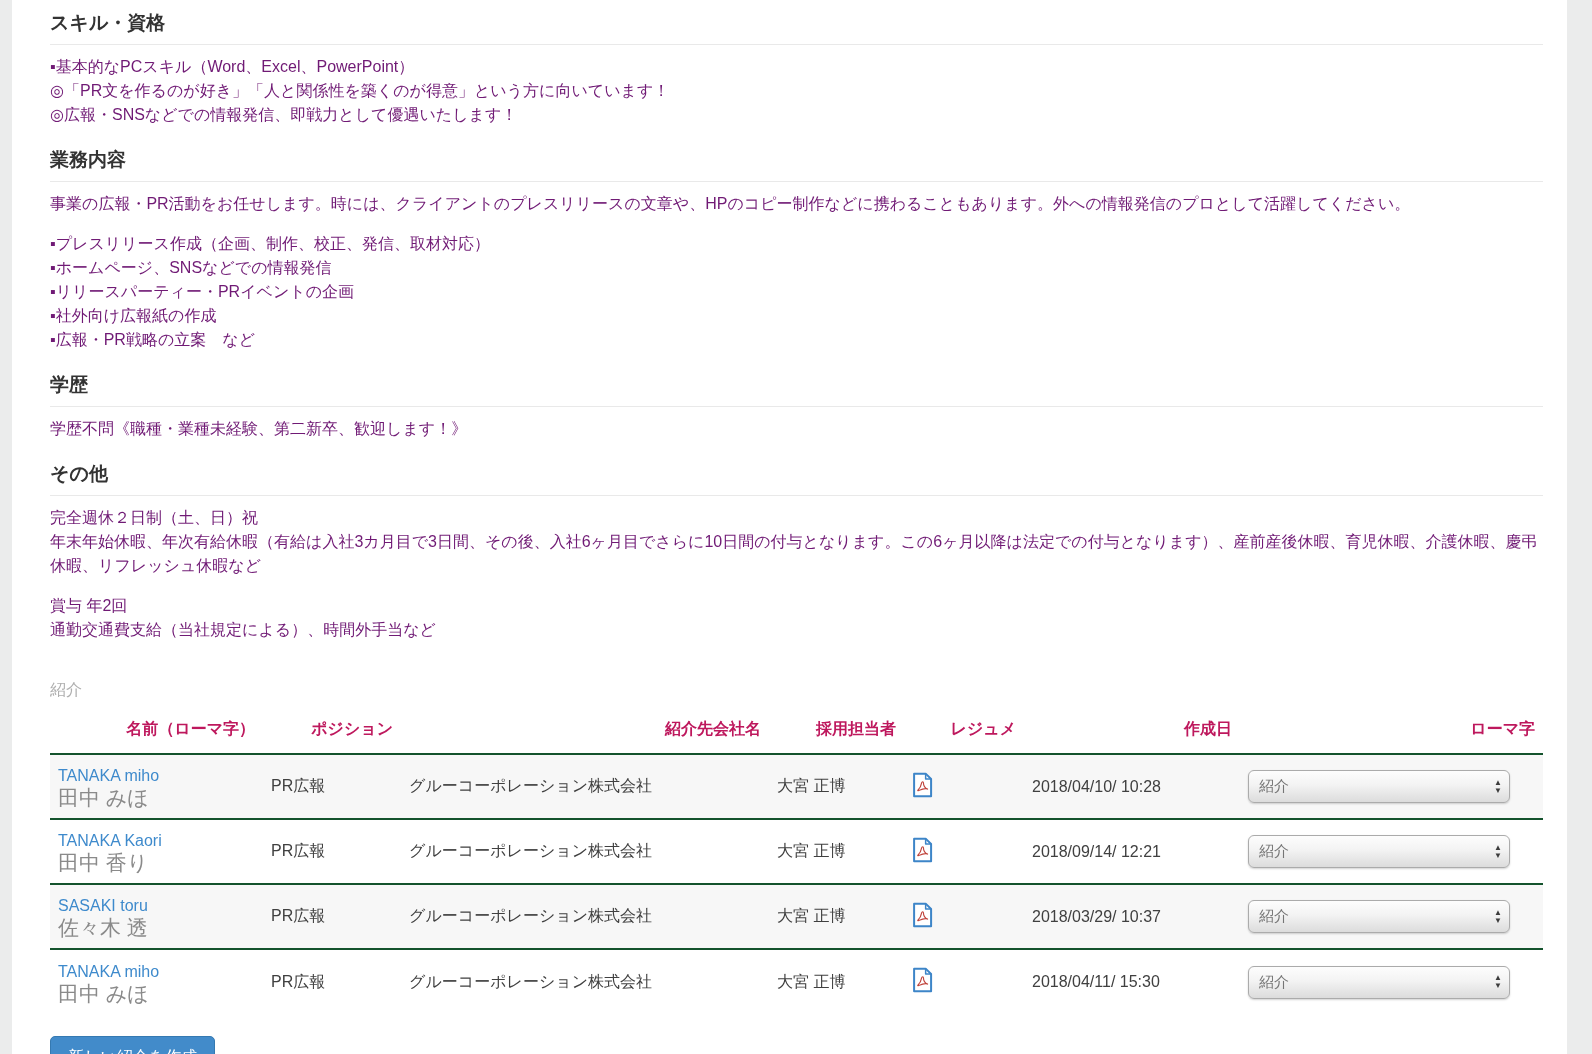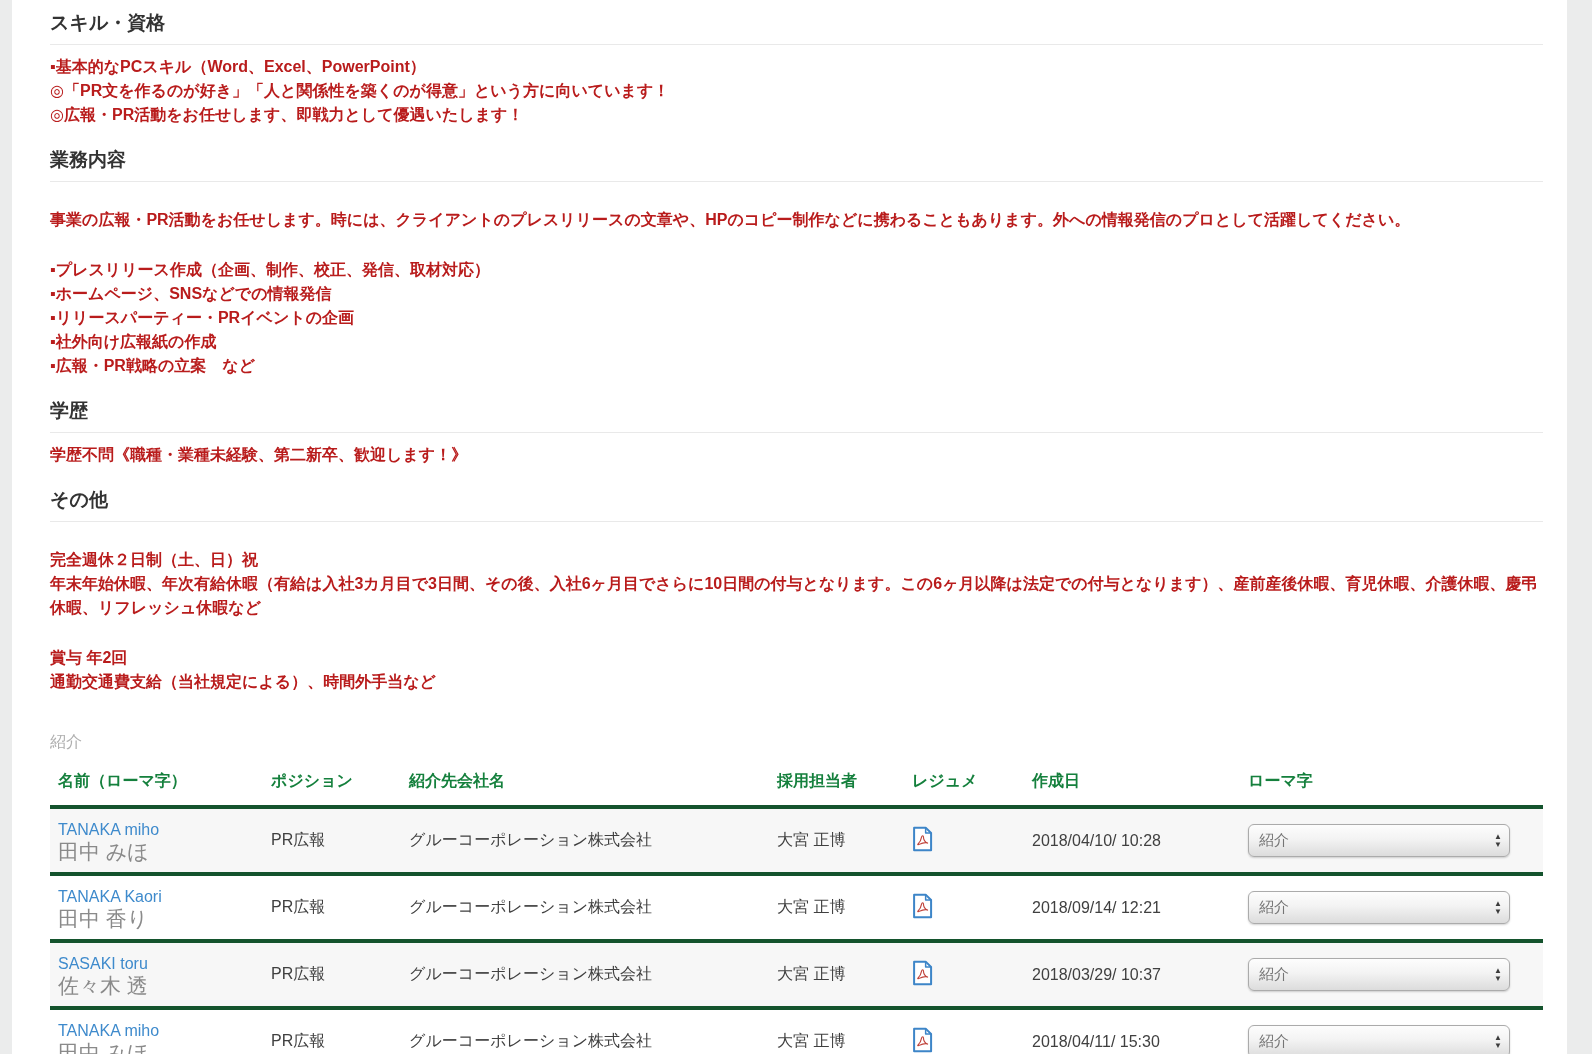--- a/index.html
+++ b/index.html
@@ -20,41 +20,41 @@
   }
   .section-title {
     font-size: 19px;
     font-weight: bold;
     color: #333333;
     padding: 4px 0 8px 0;
     border-bottom: 1px solid #e9e9e9;
     margin-top: 16px;
   }
   .section-title:first-child { margin-top: 0; }
-  .section-body { margin-top: 10px; font-size: 16px; line-height: 24px; color: #b91c1c; font-weight: bold; }
-  .para { margin-bottom: 16px; margin-top: 26px; }
+  .section-body { margin-top: 10px; font-size: 16px; line-height: 24px; color: #701a75; }
+  .para { margin-bottom: 16px; }
   .para:last-child { margin-bottom: 0; }
   .tline { font-size: 16px; line-height: 24px; }
 
   .referrals { margin-top: 38px; }
   .referrals-label { color: #aeaeae; font-size: 16px; margin-bottom: 6px; }
 
   table.ref-table { width: 100%; border-collapse: collapse; table-layout: fixed; }
   table.ref-table th {
-    text-align: left; font-size: 16px; font-weight: bold; color: #15803d;
+    text-align: right; font-size: 16px; font-weight: bold; color: #be185d;
     padding: 12px 8px 13px 8px;
   }
   table.ref-table col.c-name     { width: 213px; }
   table.ref-table col.c-position { width: 138px; }
   table.ref-table col.c-company  { width: 368px; }
   table.ref-table col.c-recruit  { width: 135px; }
   table.ref-table col.c-resume   { width: 120px; }
   table.ref-table col.c-created  { width: 216px; }
   table.ref-table col.c-status   { width: auto;  }
-  table.ref-table tbody tr { border-top: 4px solid #14532d; }
+  table.ref-table tbody tr { border-top: 2px solid #14532d; }
   table.ref-table tbody tr:nth-child(odd) { background: #f7f7f7; }
   table.ref-table td {
     padding: 10px 8px; vertical-align: middle; font-size: 16px; height: 65px; color: #404040;
   }
   .name-link { color: #3e8acc; text-decoration: none; font-size: 16px; display: block; line-height: 22px; cursor: pointer; }
   .name-kanji { color: #8a8a8a; font-size: 21px; line-height: 21px; display: block; }
   .pdf-link { display: inline-block; cursor: pointer; }
 
   .sel {
     position: relative;
@@ -87,21 +87,21 @@
 </style>
 </head>
 <body>
 
 <div class="card">
 
   <div class="section-title">スキル・資格</div>
   <div class="section-body">
     <div class="tline">▪基本的なPCスキル（Word、Excel、PowerPoint）</div>
     <div class="tline">◎「PR文を作るのが好き」「人と関係性を築くのが得意」という方に向いています！</div>
-    <div class="tline">◎広報・PR活動をお任せします、即戦力として優遇いたします！</div>
+    <div class="tline">◎広報・SNSなどでの情報発信、即戦力として優遇いたします！</div>
   </div>
 
   <div class="section-title">業務内容</div>
   <div class="section-body">
     <div class="para">事業の広報・PR活動をお任せします。時には、クライアントのプレスリリースの文章や、HPのコピー制作などに携わることもあります。外への情報発信のプロとして活躍してください。</div>
     <div class="para">
       <div class="tline">▪プレスリリース作成（企画、制作、校正、発信、取材対応）</div>
       <div class="tline">▪ホームページ、SNSなどでの情報発信</div>
       <div class="tline">▪リリースパーティー・PRイベントの企画</div>
       <div class="tline">▪社外向け広報紙の作成</div>

